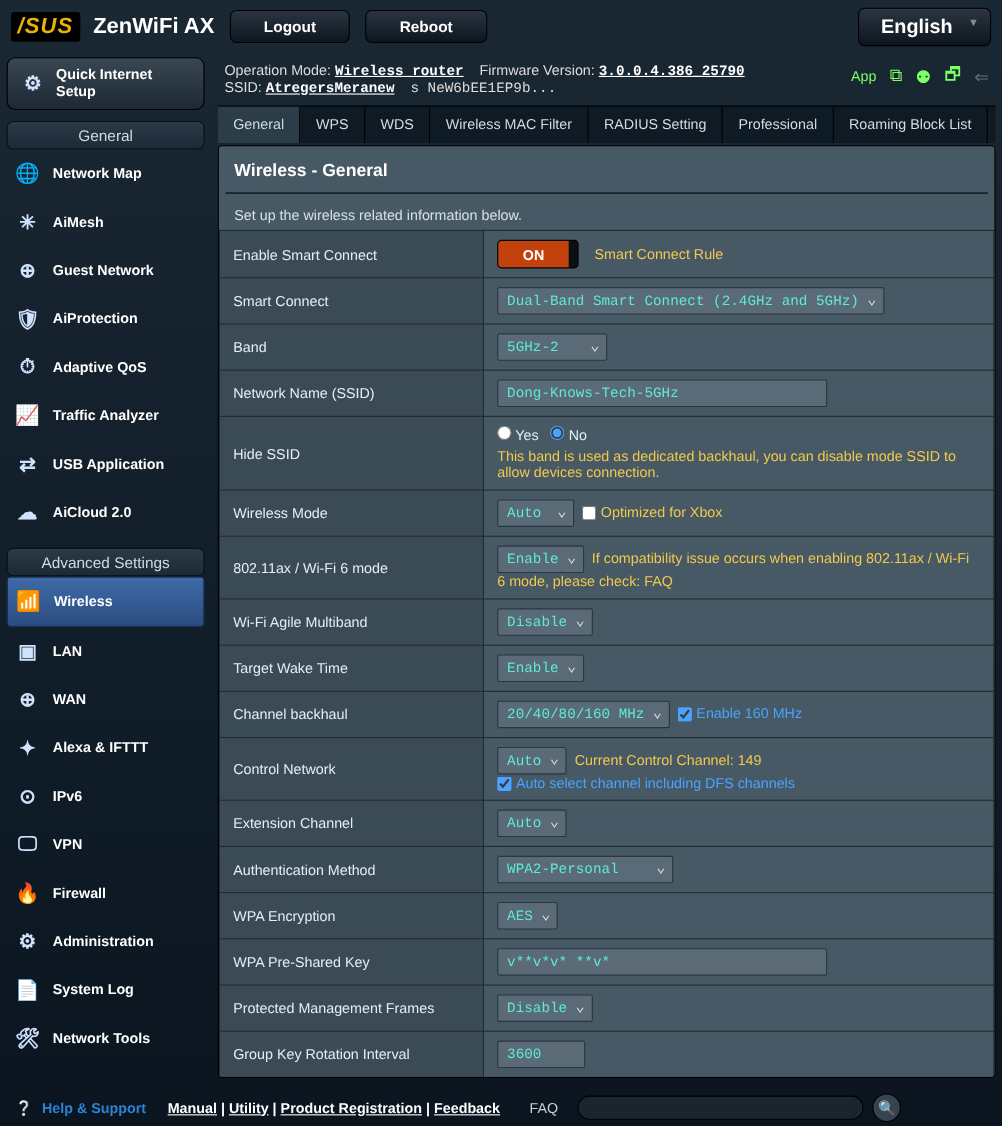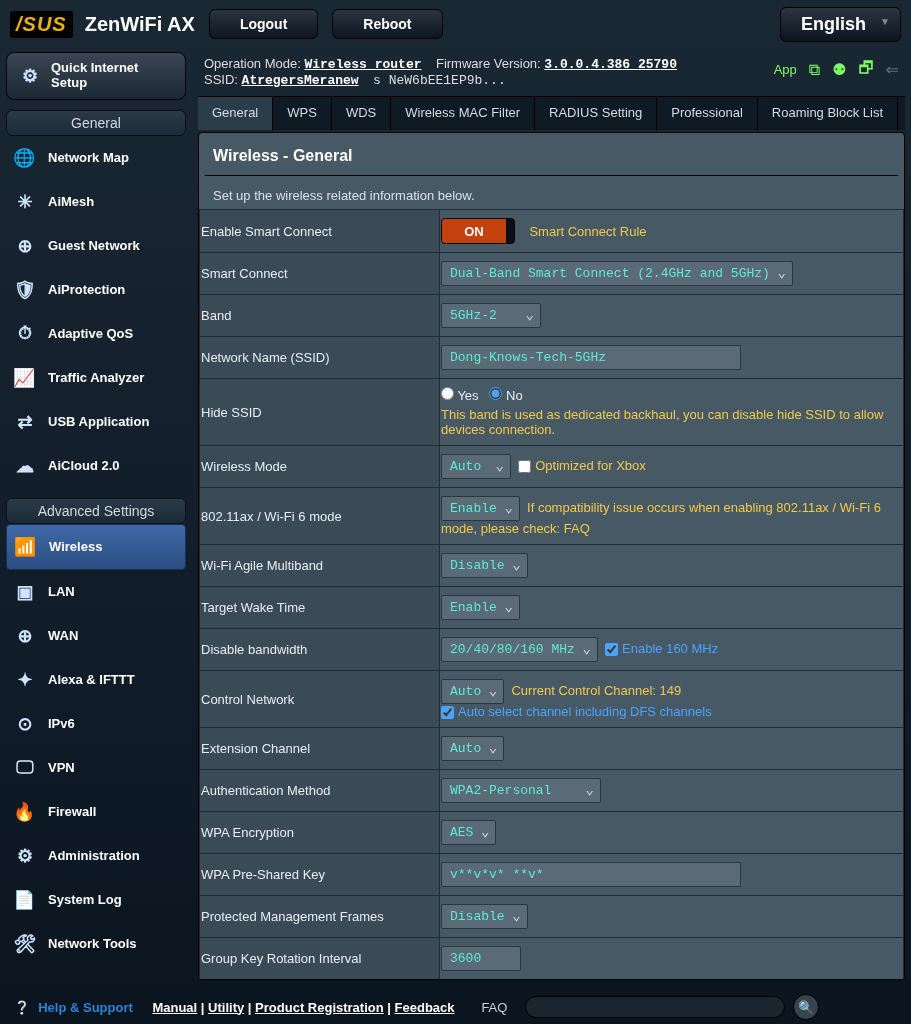--- a/index.html
+++ b/index.html
@@ -105,21 +105,21 @@
   .panel h2 {
     font-size: 16px; color: #fff; font-weight: bold;
     padding: 14px 14px 10px 14px;
   }
   .panel .sep { height: 1px; background: #000; margin: 0 6px; }
   .panel .desc { color: #d8e0e6; padding: 12px 14px 6px 14px; font-size: 13px; }
 
   table.form { width: 100%; border-collapse: collapse; }
   table.form td {
     border: 1px solid #1f2c35;
-    padding: 8px 1px; font-size: 13px; color: #e6edf2;
+    padding: 8px 12px; font-size: 13px; color: #e6edf2;
     vertical-align: middle;
   }
   table.form td.label { width: 240px; background: #3b4b56; }
   table.form td.value { background: #475965; }
 
   .toggle {
     display: inline-flex; align-items: center;
     width: 74px; height: 26px; border-radius: 4px;
     background: #0a0f14; position: relative; cursor: pointer;
     border: 1px solid #000;
@@ -321,21 +321,21 @@
         <tr>
           <td class="label">Network Name (SSID)</td>
           <td class="value"><span class="input">Dong-Knows-Tech-5GHz</span></td>
         </tr>
         <tr>
           <td class="label">Hide SSID</td>
           <td class="value">
             <label><input type="radio" class="radio" name="hssid" style=""> <span>Yes</span></label>
             &nbsp;
             <label><input type="radio" class="radio" name="hssid" checked="" style=""> <span>No</span></label>
-            <div class="y" style="margin-top:4px">This band is used as dedicated backhaul, you can disable hide SSID to allow devices connection.</div>
+            <div class="y" style="margin-top:4px">This band is used as dedicated backhaul, you can disable mode SSID to allow devices connection.</div>
           </td>
         </tr>
         <tr>
           <td class="label">Wireless Mode</td>
           <td class="value">
             <span class="select" style="min-width:70px">Auto</span>
             &nbsp;<input type="checkbox" class="chk" style=""><span class="y">Optimized for Xbox</span>
           </td>
         </tr>
         <tr>
@@ -347,21 +347,21 @@
         </tr>
         <tr>
           <td class="label">Wi-Fi Agile Multiband</td>
           <td class="value"><span class="select">Disable</span></td>
         </tr>
         <tr>
           <td class="label">Target Wake Time</td>
           <td class="value"><span class="select">Enable</span></td>
         </tr>
         <tr>
-          <td class="label">Disable bandwidth</td>
+          <td class="label">Channel backhaul</td>
           <td class="value">
             <span class="select">20/40/80/160 MHz</span>
             &nbsp;<input type="checkbox" class="chk" checked="" style=""><span class="blue">Enable 160 MHz</span>
           </td>
         </tr>
         <tr>
           <td class="label">Control Network</td>
           <td class="value">
             <span class="select">Auto</span>
             &nbsp;<span class="y">Current Control Channel: 149</span><br>

